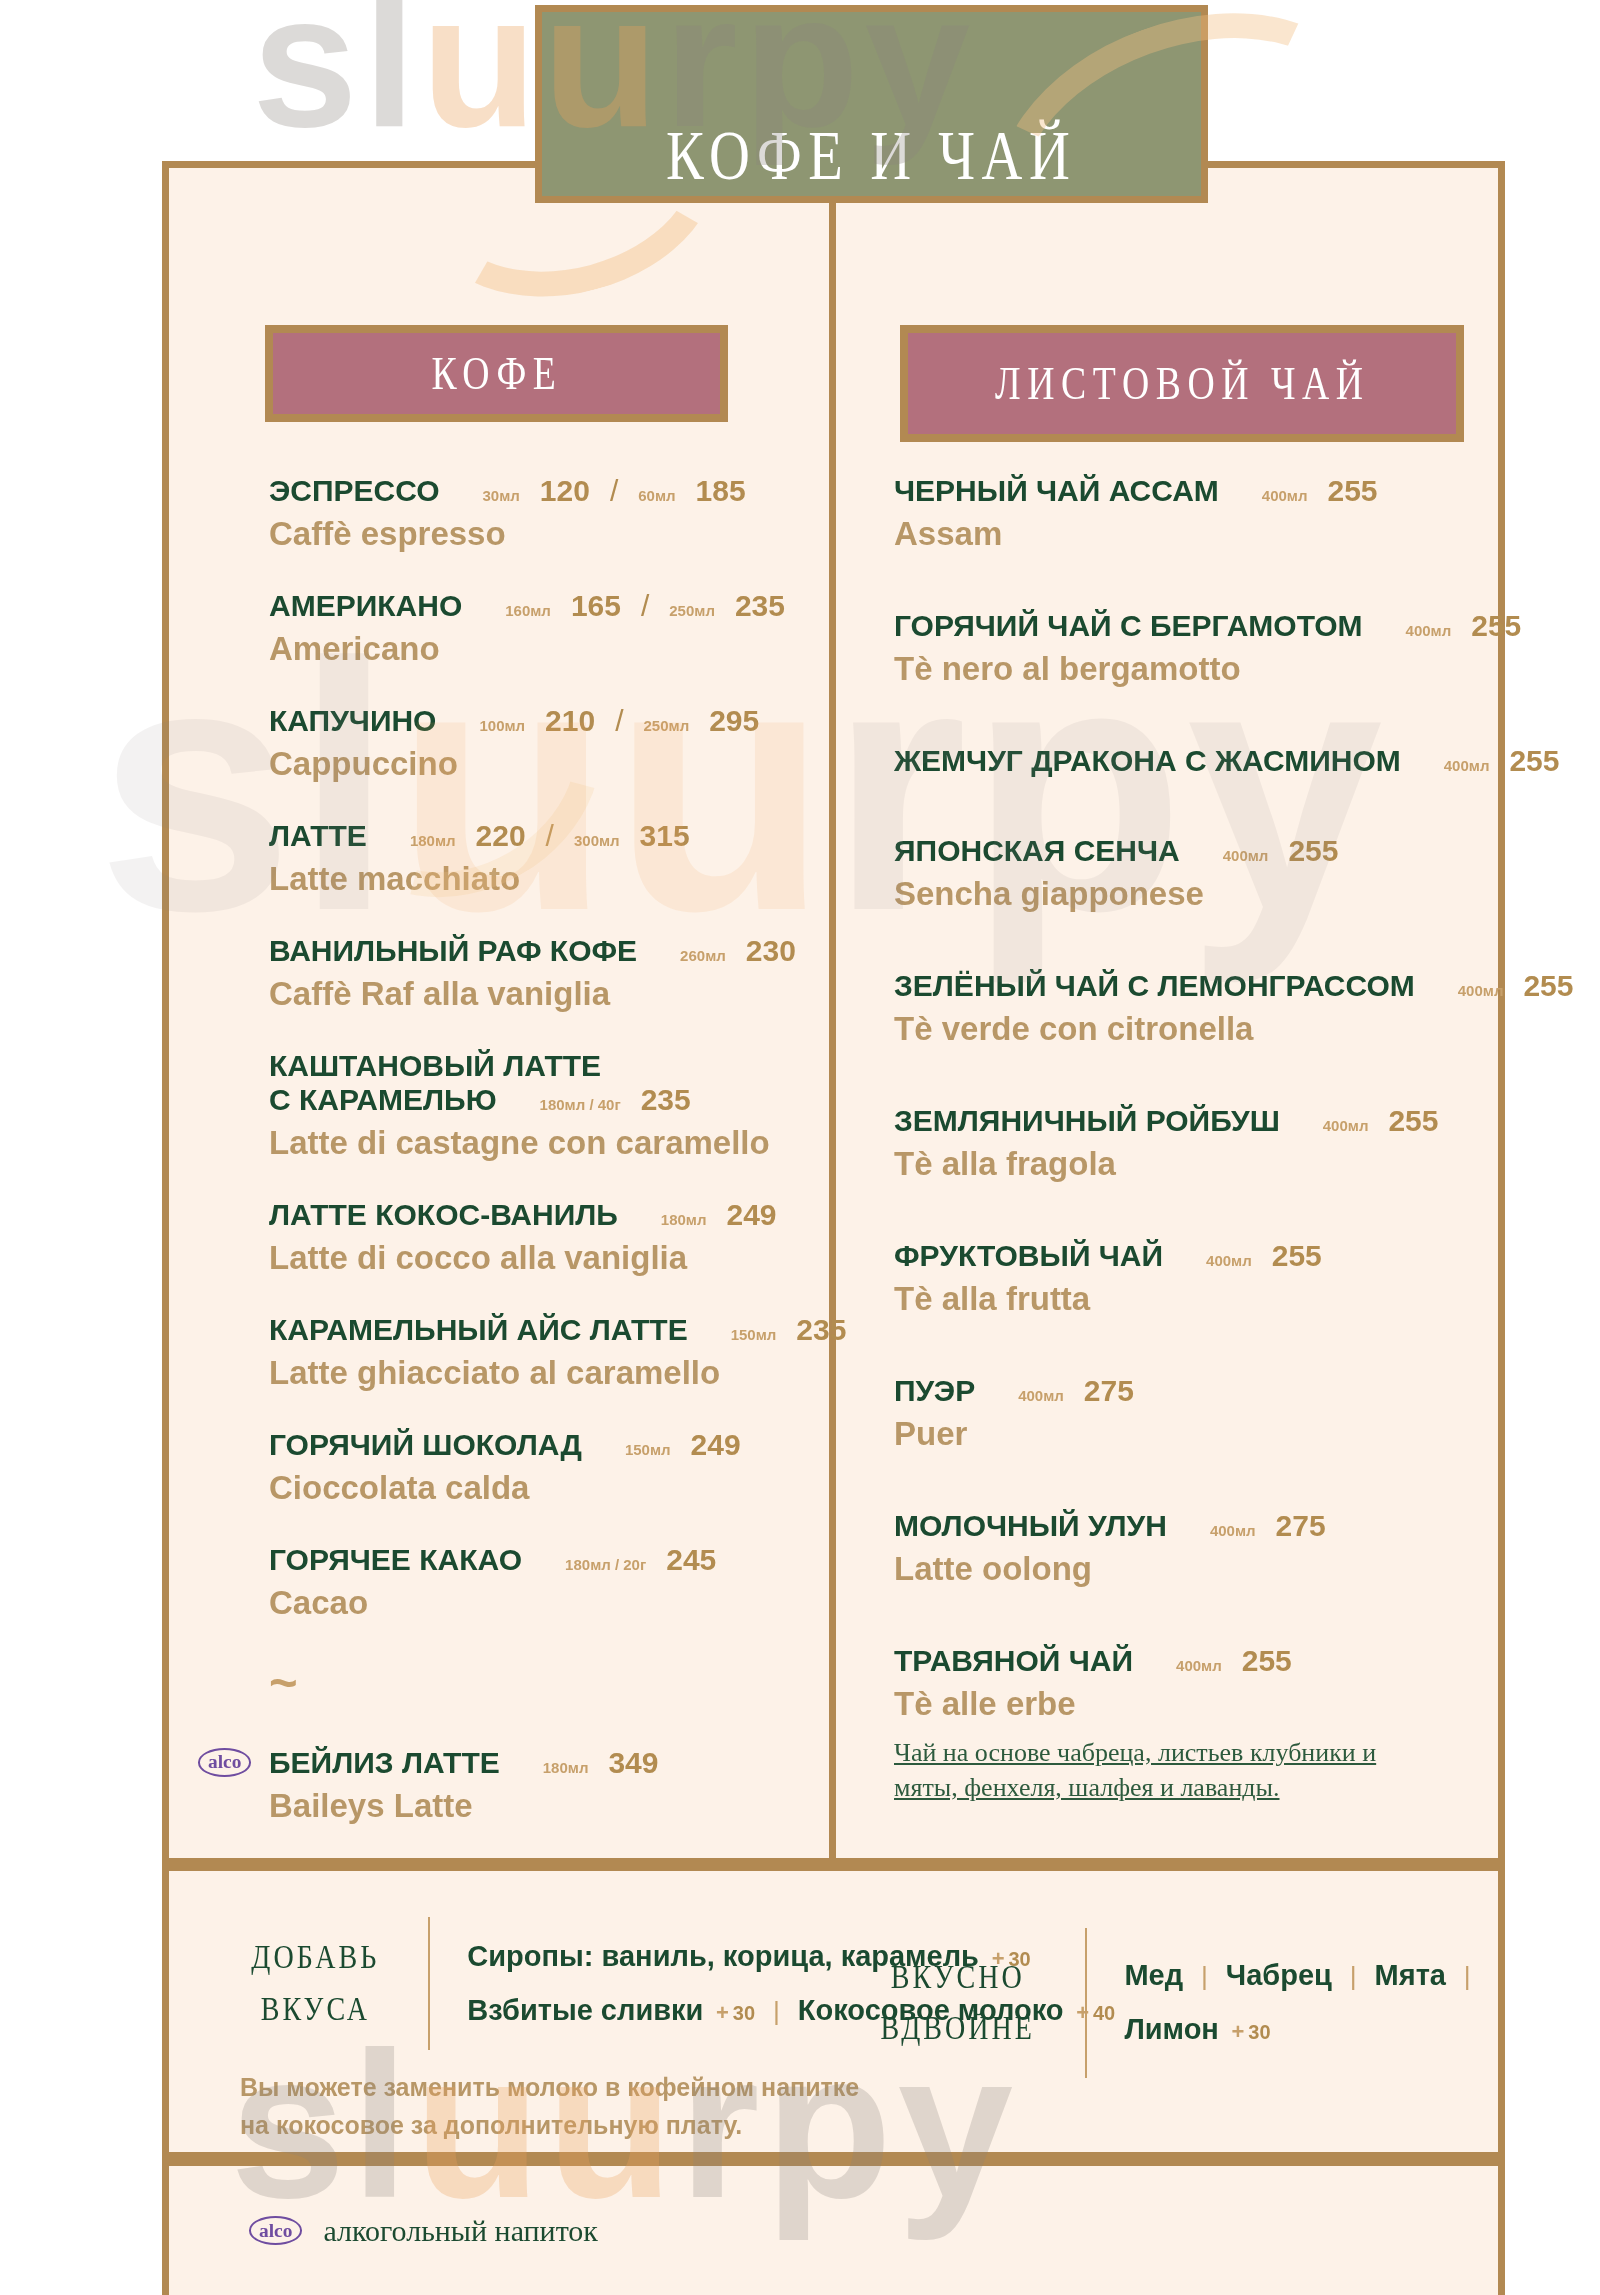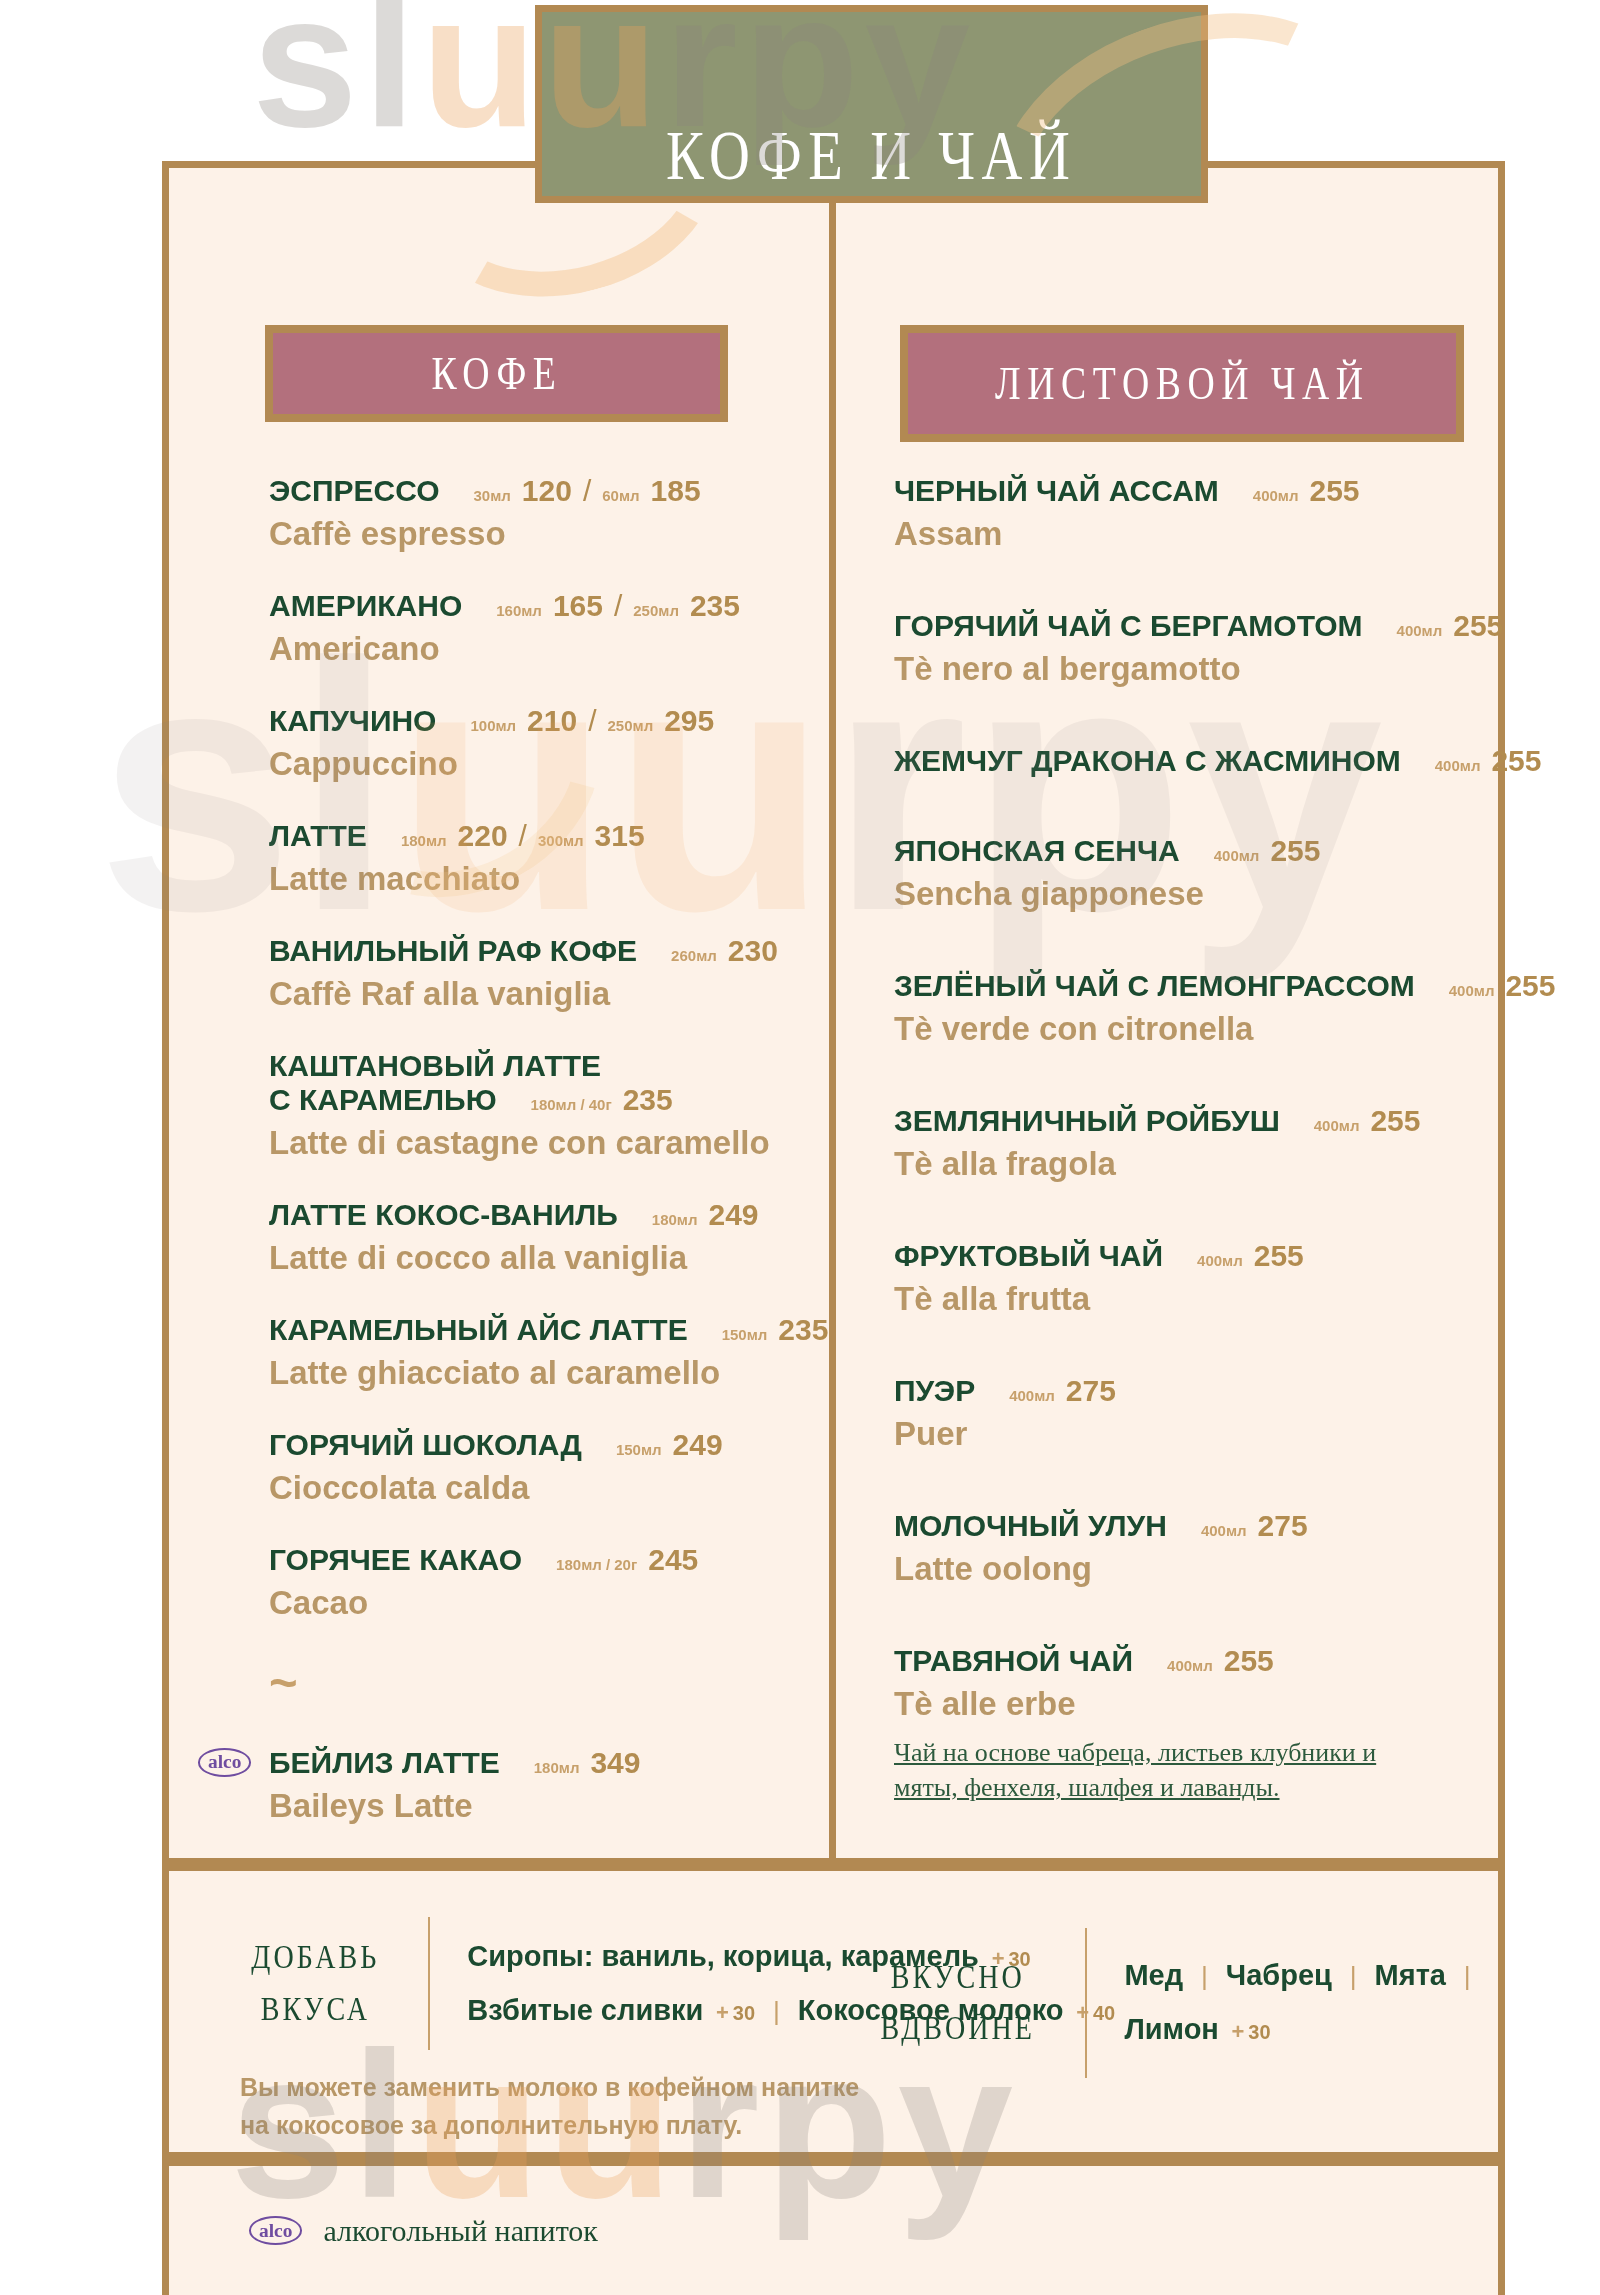--- a/index.html
+++ b/index.html
@@ -33,21 +33,21 @@
   .sec-hdr .disp{font-size:46px;}
   .sec-left{left:265px;top:325px;width:463px;height:97px;}
   .sec-right{left:900px;top:325px;width:564px;height:117px;text-align:right;}
   
   .col{position:absolute;z-index:2;}
   .col-left{left:269px;top:474px;width:552px;}
   .col-right{left:894px;top:474px;width:605px;}
   .item{position:relative;}
   .col-left .item{margin-bottom:36px;}
   .col-right .item{margin-bottom:56px;}
-  .trow{display:flex;align-items:baseline;gap:11px;white-space:nowrap;}
+  .trow{display:flex;align-items:baseline;gap:20px;white-space:nowrap;}
   .it-name{font-weight:700;font-size:30px;color:var(--green);letter-spacing:0px;}
   .it-size{font-weight:700;font-size:15px;color:var(--goldlight);margin-left:23px;}
   .it-slash + .it-size{margin-left:0;}
   .it-price{font-weight:700;font-size:30px;color:var(--gold);}
   .it-slash{font-weight:400;font-size:30px;color:var(--gold);}
   .it-sub{font-weight:700;font-size:33px;color:var(--tan);margin-top:7px;}
   .it-desc{font-family:"Liberation Serif", serif;font-size:26px;color:var(--descgreen);
            margin-top:12.4px;line-height:1.35;white-space:normal;width:495px;text-decoration:underline;}
   .tilde{font-size:49px;font-weight:700;color:var(--goldlight);margin:5.3px 0 39px 0;line-height:1;}
   .alco-badge{display:inline-block;border:2.7px solid var(--purple);border-radius:50%;

